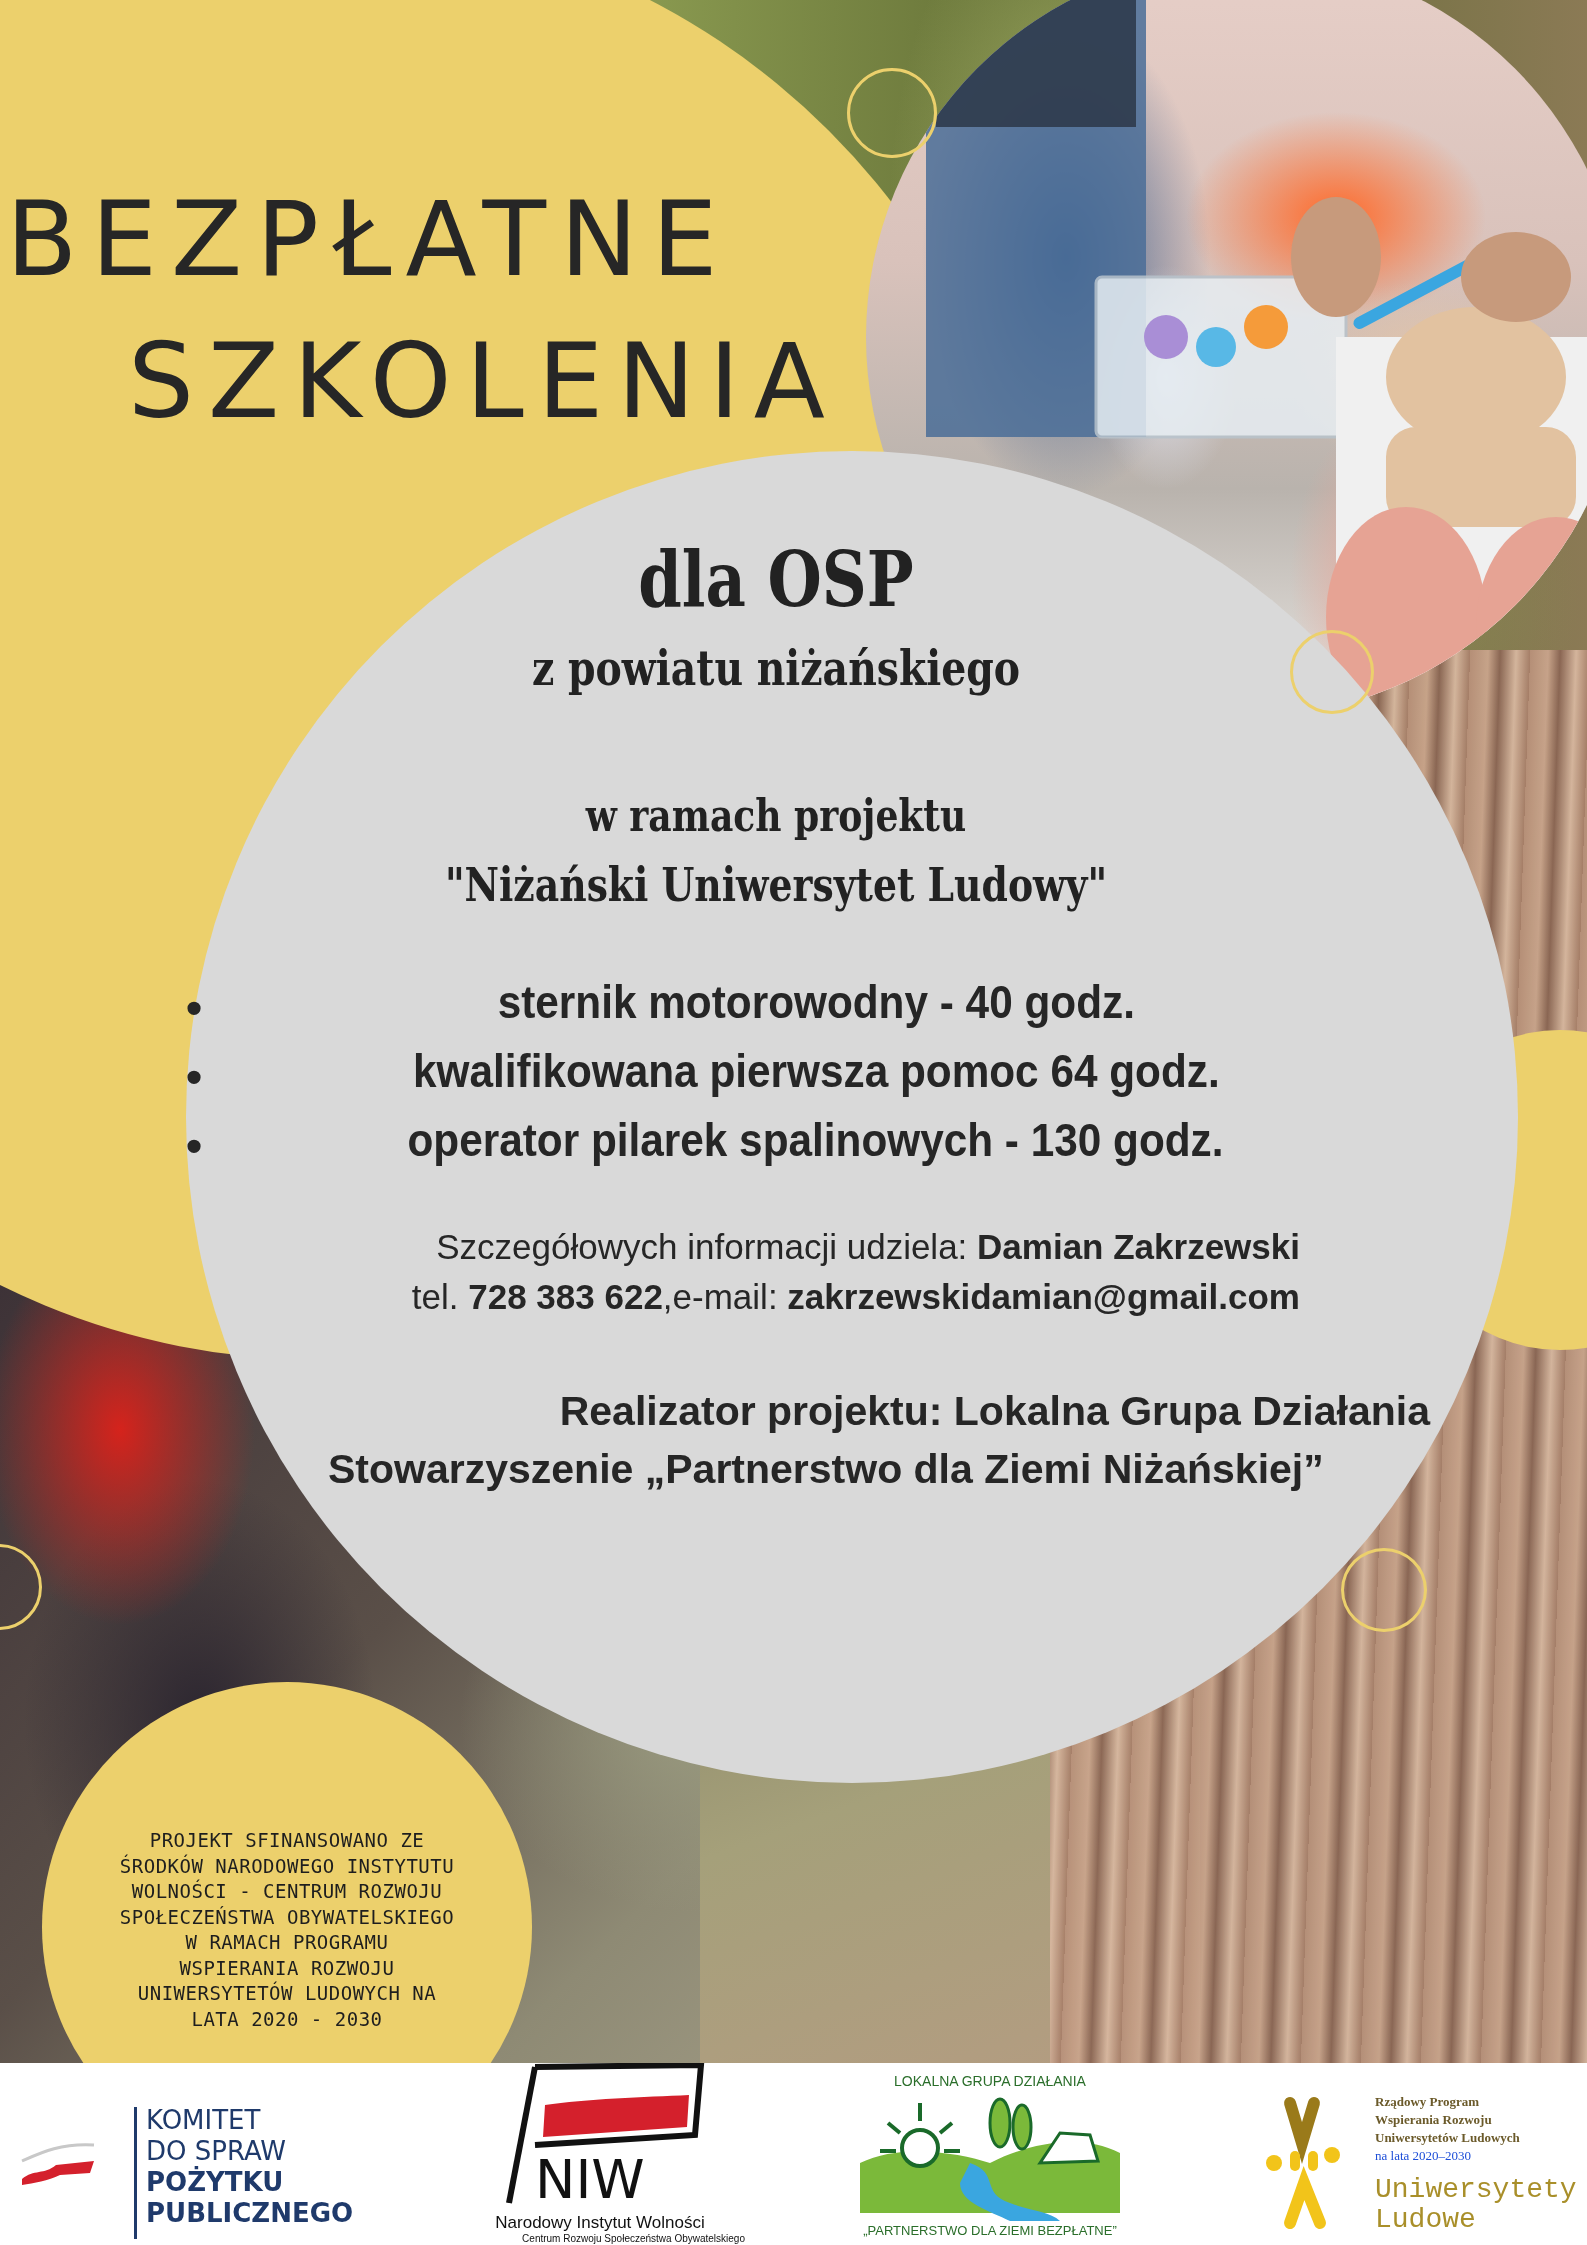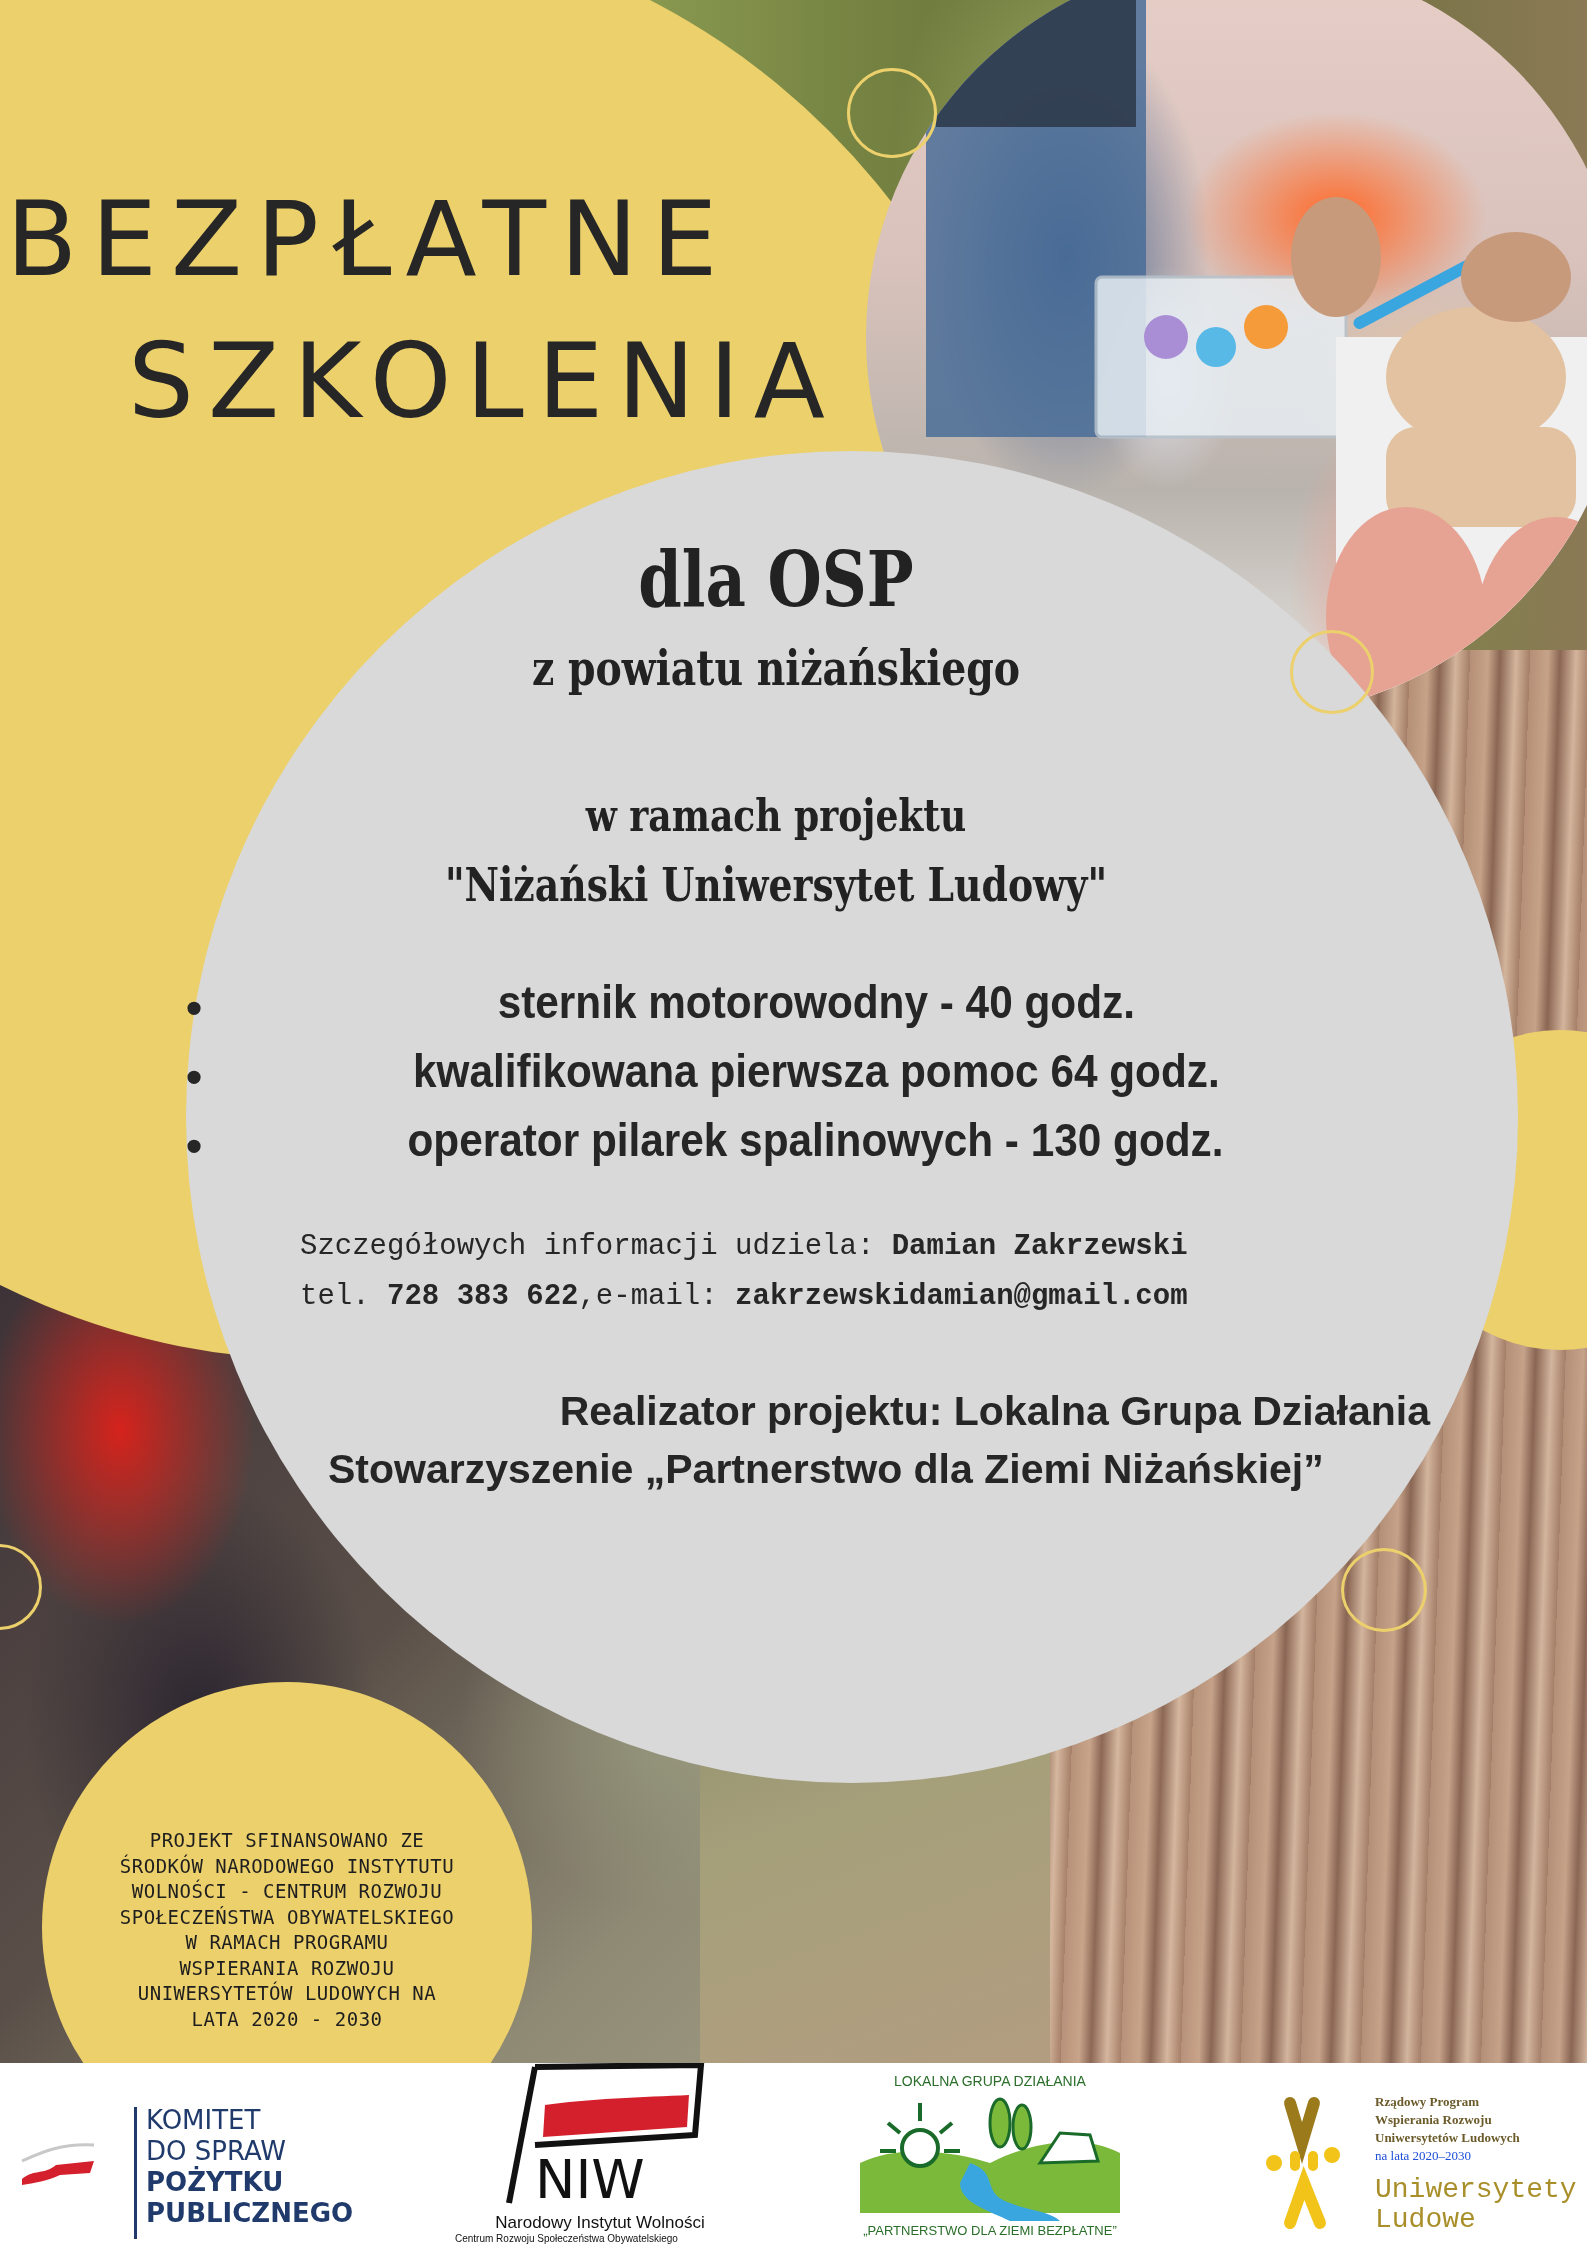--- a/index.html
+++ b/index.html
@@ -47,39 +47,39 @@
   .dla-osp { top:535px; font-size:76px; transform:scaleX(0.82); }
   .powiat { top:640px; font-size:48px; transform:scaleX(0.82); }
   .ramach { top:790px; font-size:44px; transform:scaleX(0.82); }
   .nul { top:858px; font-size:46px; transform:scaleX(0.82); }
 
   .courses { position:absolute; left:170px; top:975px; width:1200px; list-style:none; margin:0; padding:0; }
   .courses li { position:relative; height:69px; font-family:"Liberation Sans", sans-serif; font-weight:bold; font-size:46px; color:#262626; text-align:center; white-space:nowrap; }
   .courses li .bullet { position:absolute; left:16px; top:6px; font-size:46px; }
   .courses li .txt { display:inline-block; transform:scaleX(0.92); padding-left:100px; }
 
-  .contact { position:absolute; left:300px; top:1222px; width:1000px; text-align:left; font-family:Liberation Mono, monospace; font-size:29px; color:#262626; line-height:50px; white-space:nowrap; }
+  .contact { position:absolute; left:300px; top:1222px; width:1000px; text-align:right; font-family:Liberation Sans, sans-serif; font-size:35px; color:#262626; line-height:50px; white-space:nowrap; }
   .contact b { font-weight:bold; }
   .realizator { position:absolute; left:300px; top:1382px; width:1130px; text-align:right; font-family:"Liberation Sans", sans-serif; font-weight:bold; font-size:41px; color:#262626; line-height:58px; white-space:nowrap; }
   .realizator .l2 { display:block; text-align:left; padding-left:28px; }
 
   .funding { position:absolute; left:62px; top:1828px; width:450px; text-align:center; font-family:"DejaVu Sans Mono", monospace; font-size:19px; line-height:25.5px; color:#1e1e1e; letter-spacing:0.5px; }
 
   .footer { position:absolute; left:0; top:2063px; width:1587px; height:182px; background:#fff; }
   .logo { position:absolute; }
   .kpp { left:14px; top:14px; width:380px; height:150px; }
   .kpp .flag { position:absolute; left:6px; top:62px; width:76px; height:46px; }
   .kpp .divider { position:absolute; left:120px; top:30px; width:3px; height:132px; background:#1f3a6b; }
   .kpp .text { position:absolute; left:132px; top:28px; font-family:"DejaVu Sans", sans-serif; font-weight:bold; font-size:26px; line-height:31px; color:#1f3a6b; }
   .kpp .text span { display:block; }
   .kpp .text .thin { font-weight:normal; }
   .niw { left:455px; top:0; width:290px; height:182px; }
   .niw svg { position:absolute; left:20px; top:0; }
   .niw .name { position:absolute; left:0; top:150px; width:290px; text-align:center; font-family:"Liberation Sans", sans-serif; font-size:17px; color:#111; white-space:nowrap; }
-  .niw .sub { position:absolute; left:0; top:170px; width:290px; text-align:left; font-family:"Liberation Sans", sans-serif; font-size:10px; color:#111; white-space:nowrap; }
+  .niw .sub { position:absolute; left:0; top:170px; width:290px; text-align:right; font-family:"Liberation Sans", sans-serif; font-size:10px; color:#111; white-space:nowrap; }
   .lgd { left:840px; top:10px; width:300px; height:170px; }
   .lgd .top { position:absolute; left:0; top:0; width:300px; text-align:center; font-family:"Liberation Sans", sans-serif; font-size:14px; color:#2a6e2a; }
   .lgd .bot { position:absolute; left:0; top:150px; width:300px; text-align:center; font-family:"Liberation Sans", sans-serif; font-size:13px; color:#2a6e2a; white-space:nowrap; }
   .lgd svg { position:absolute; left:20px; top:20px; }
   .ul { left:1260px; top:20px; width:320px; height:160px; }
   .ul svg { position:absolute; left:0; top:10px; }
   .ul .prog { position:absolute; left:115px; top:10px; font-family:Liberation Serif, serif; font-weight:bold; font-size:13px; line-height:18px; color:#6b5a2a; }
   .ul .prog span { display:block; }
   .ul .prog .thin { font-weight:normal; color:#1d4ed8; }
   .ul .brand { position:absolute; left:115px; top:92px; font-family:Liberation Mono, monospace; font-size:28px; line-height:30px; color:#a98f2a; }

